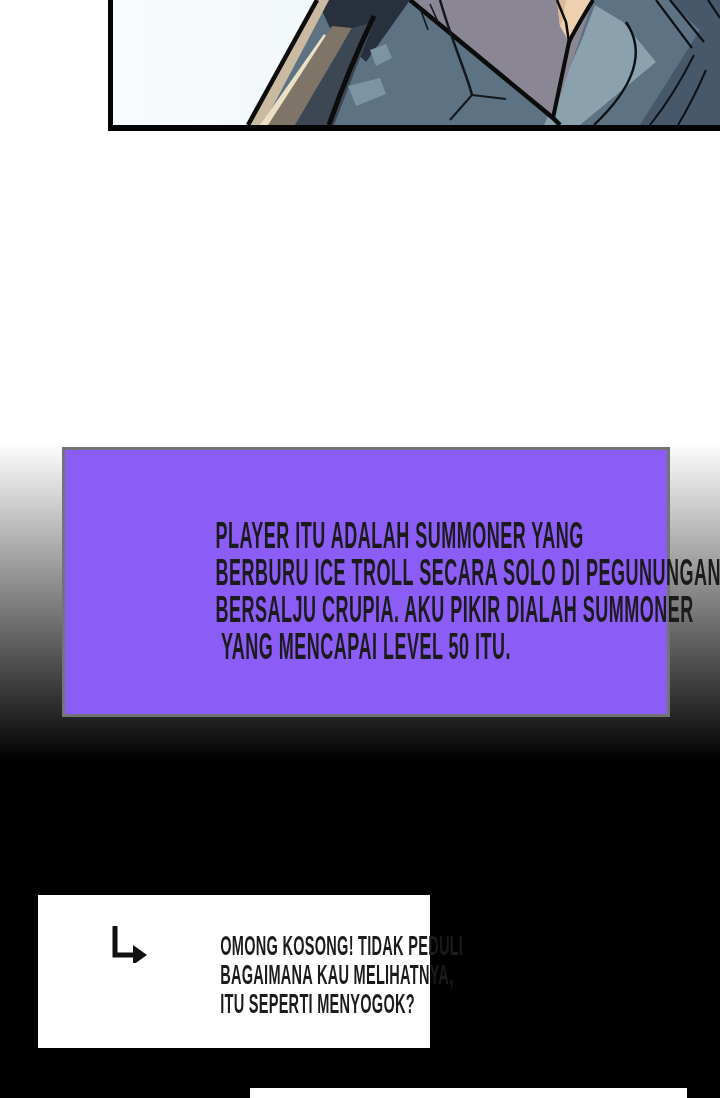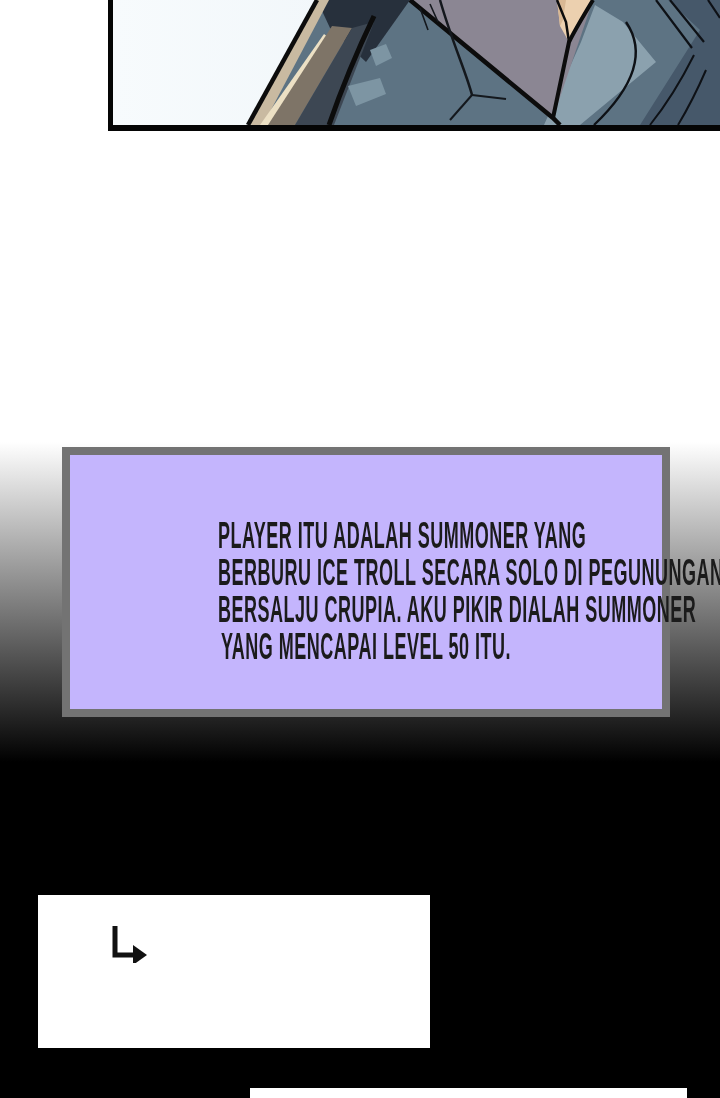--- a/index.html
+++ b/index.html
@@ -6,21 +6,21 @@
   body{
     width:720px;height:1098px;position:relative;overflow:hidden;
     background:linear-gradient(to bottom,#ffffff 0px,#ffffff 442px,#000000 762px,#000000 1098px);
     font-family:"Liberation Sans",sans-serif;
   }
   .panel{position:absolute;left:108px;top:0;width:612px;height:131px;}
   .panel svg{display:block;}
 
   .narration-box{
     position:absolute;left:62px;top:447px;width:608px;height:270px;
-    background:#c4b5fd;border:8px solid #737373;box-sizing:border-box;
+    background:#8b5cf6;border:3px solid #737373;box-sizing:border-box;
     display:flex;flex-direction:column;justify-content:center;align-items:flex-start;
     padding-top:18px;
   }
   .narration-box .line{
     font-weight:700;font-size:36px;line-height:37px;color:#1b1b1b;
     white-space:nowrap;letter-spacing:1px;
     transform:scaleX(0.50);transform-origin:50% 50%;
     width:100%;text-align:center;
   }
 
@@ -106,15 +106,20 @@
   <div class="line">BERBURU ICE TROLL SECARA SOLO DI PEGUNUNGAN</div>
   <div class="line">BERSALJU CRUPIA. AKU PIKIR DIALAH SUMMONER</div>
   <div class="line">YANG MENCAPAI LEVEL 50 ITU.</div>
 </div>
 
 <div class="reply-box">
   <svg class="reply-arrow" viewBox="0 0 38 38">
     <path d="M4,1 V30 H24" stroke="#111111" stroke-width="5" fill="none"></path>
     <polygon points="22,20 36,30 22,40" fill="#111111"></polygon>
   </svg>
+  <div class="reply-text">
+    <div class="line">OMONG KOSONG! TIDAK PEDULI</div>
+    <div class="line">BAGAIMANA KAU MELIHATNYA,</div>
+    <div class="line">ITU SEPERTI MENYOGOK?</div>
+  </div>
 </div>
 
 <div class="next-box"></div>
 
 </body></html>

